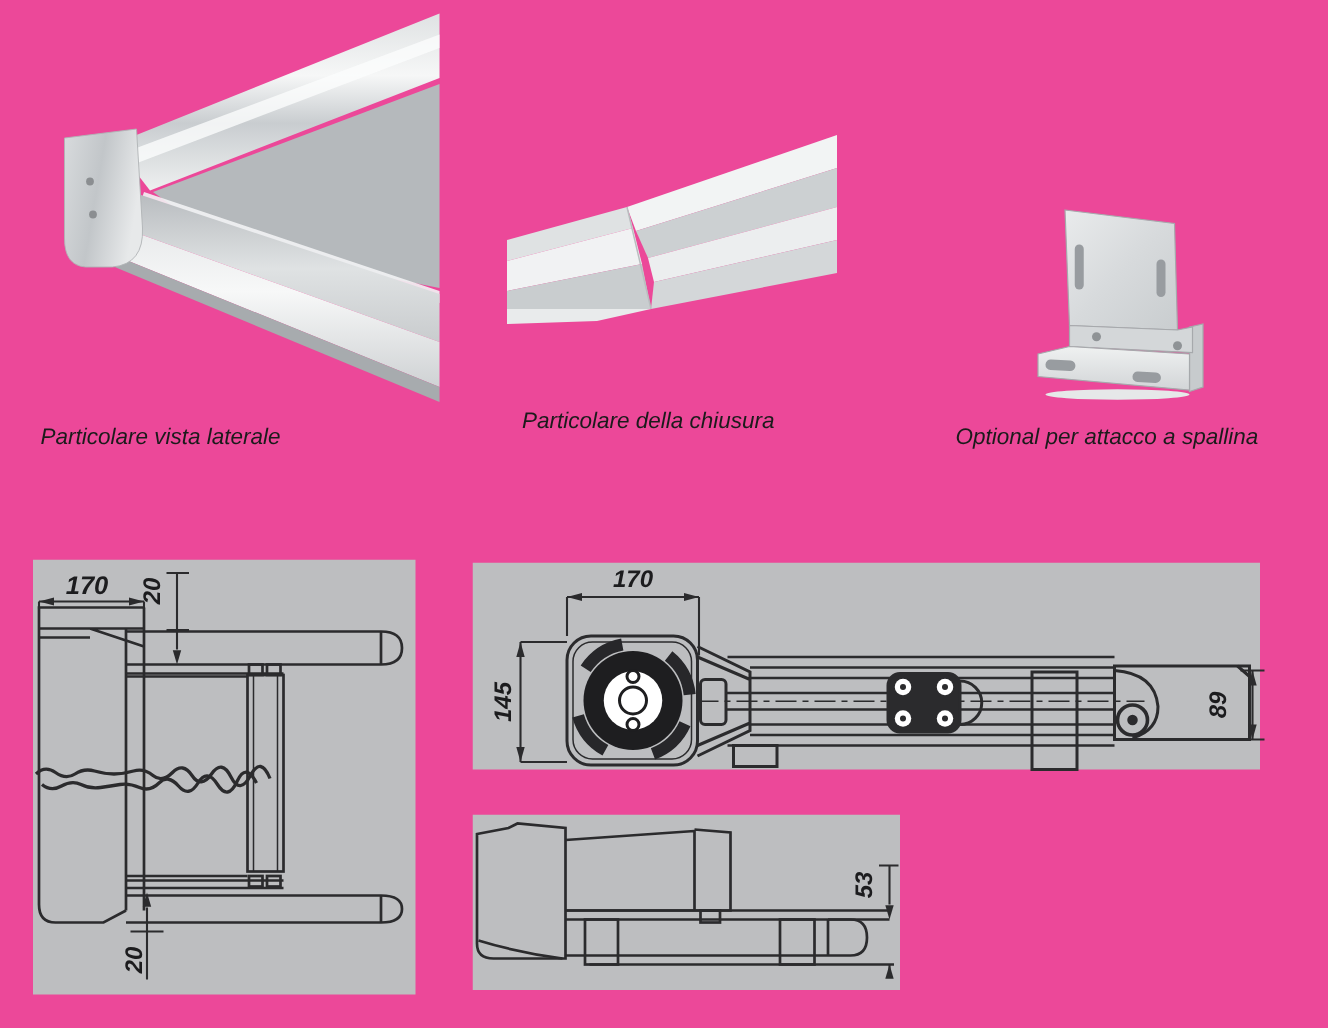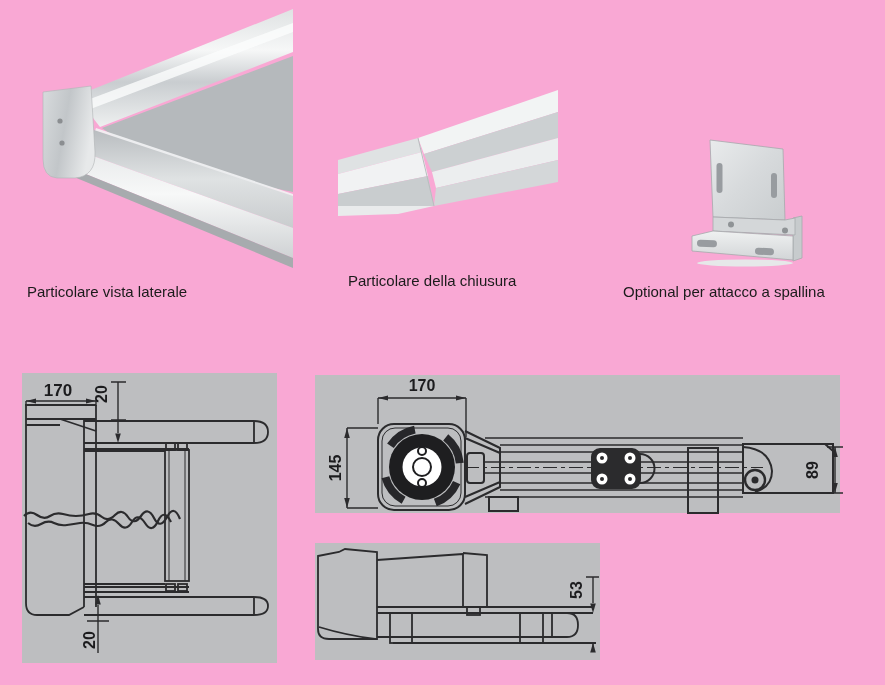--- a/index.html
+++ b/index.html
@@ -1,18 +1,18 @@
 <!DOCTYPE html>
 <html><head>
 <meta charset="utf-8">
 <style>
   html,body{margin:0;padding:0;background:#ffffff;}
   .canvas{
-    position:relative;width:885px;height:685px;background:#f9a8d4;
-    font-family:"Liberation Sans", sans-serif;overflow:hidden;
+    position:relative;width:885px;height:685px;background:#ec4899;
+    font-family:"Liberation Sans", sans-serif;overflow:hidden;font-style:italic;
   }
   .caption{
     position:absolute;font-size:15px;color:#1b1b1b;white-space:nowrap;
   }
   .photo,.drawing{position:absolute;}
   .dim{
     font-family:"Liberation Sans", sans-serif;font-weight:bold;
     fill:#1c1c1e;
   }
   .dim17{font-size:17px;}
@@ -98,21 +98,21 @@
       <circle cx="46" cy="92.5" r="3" fill="#8f9396"></circle>
       <circle cx="100" cy="98.5" r="3" fill="#8f9396"></circle>
       <polygon points="7,104 28,99 108,104 108,128 7,119" fill="url(#g3b)" stroke="#a6a9ac" stroke-width="0.8"></polygon>
       <rect x="12" y="108" width="20" height="7" rx="3.5" fill="#989ca0" transform="rotate(3 22 111)"></rect>
       <rect x="70" y="116" width="19" height="7" rx="3.5" fill="#989ca0" transform="rotate(3 80 119)"></rect>
     </g>
   </svg>
 
   <div class="caption" style="left:27px;top:283px">Particolare vista laterale</div>
   <div class="caption" style="left:348px;top:272px">Particolare della chiusura</div>
-  <div class="caption" style="left:623px;top:283px">Optional per attacco a spallina</div>
+  <div class="caption" style="left:637px;top:283px">Optional per attacco a spallina</div>
 
   <svg class="drawing" style="left:22px;top:373px" width="256" height="291" viewBox="0 0 256 291">
     <rect x="0" y="0" width="255" height="290" fill="#bdbec0"></rect>
     <g class="ln" stroke-width="1.8">
 
       <path d="M74,32 L4,32 L4,230 Q4,242 15,242 L47,242 L62,234"></path>
       <path d="M74,32 L74,234"></path>
       <path d="M4,46 H74 M4,52 H38 M38,46 L74,58"></path>
       <path d="M62,46 V234"></path>
 

